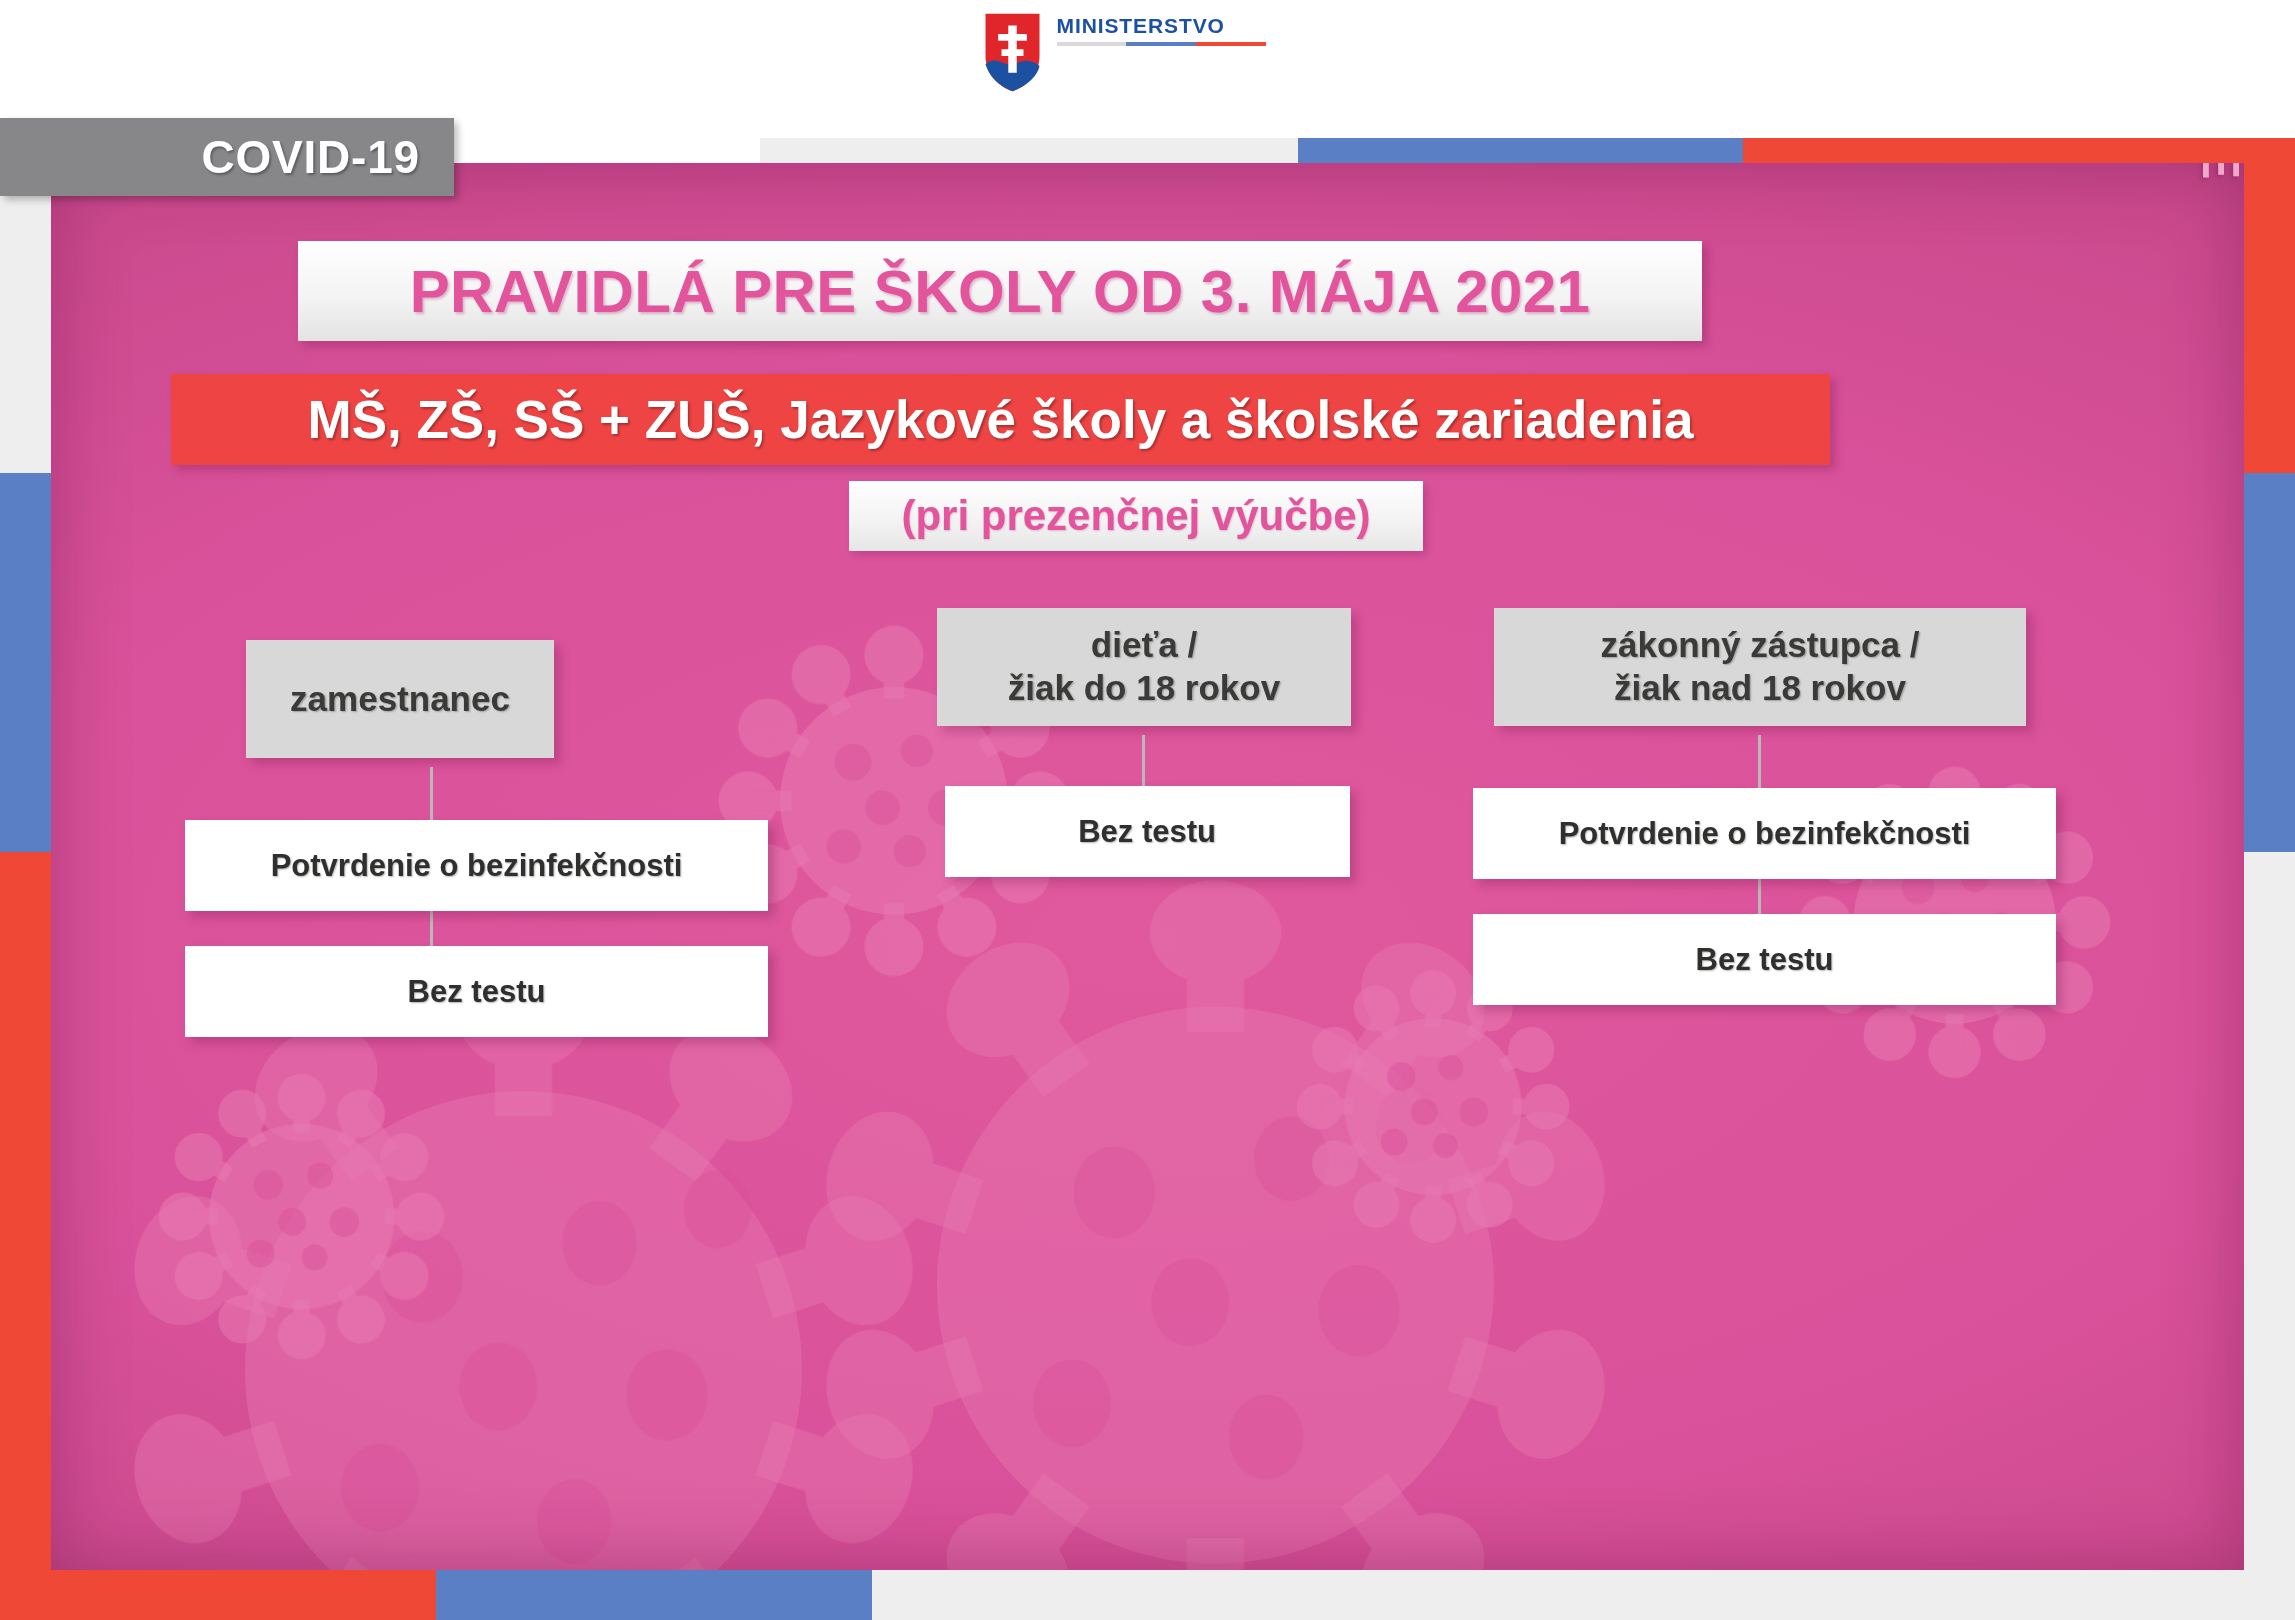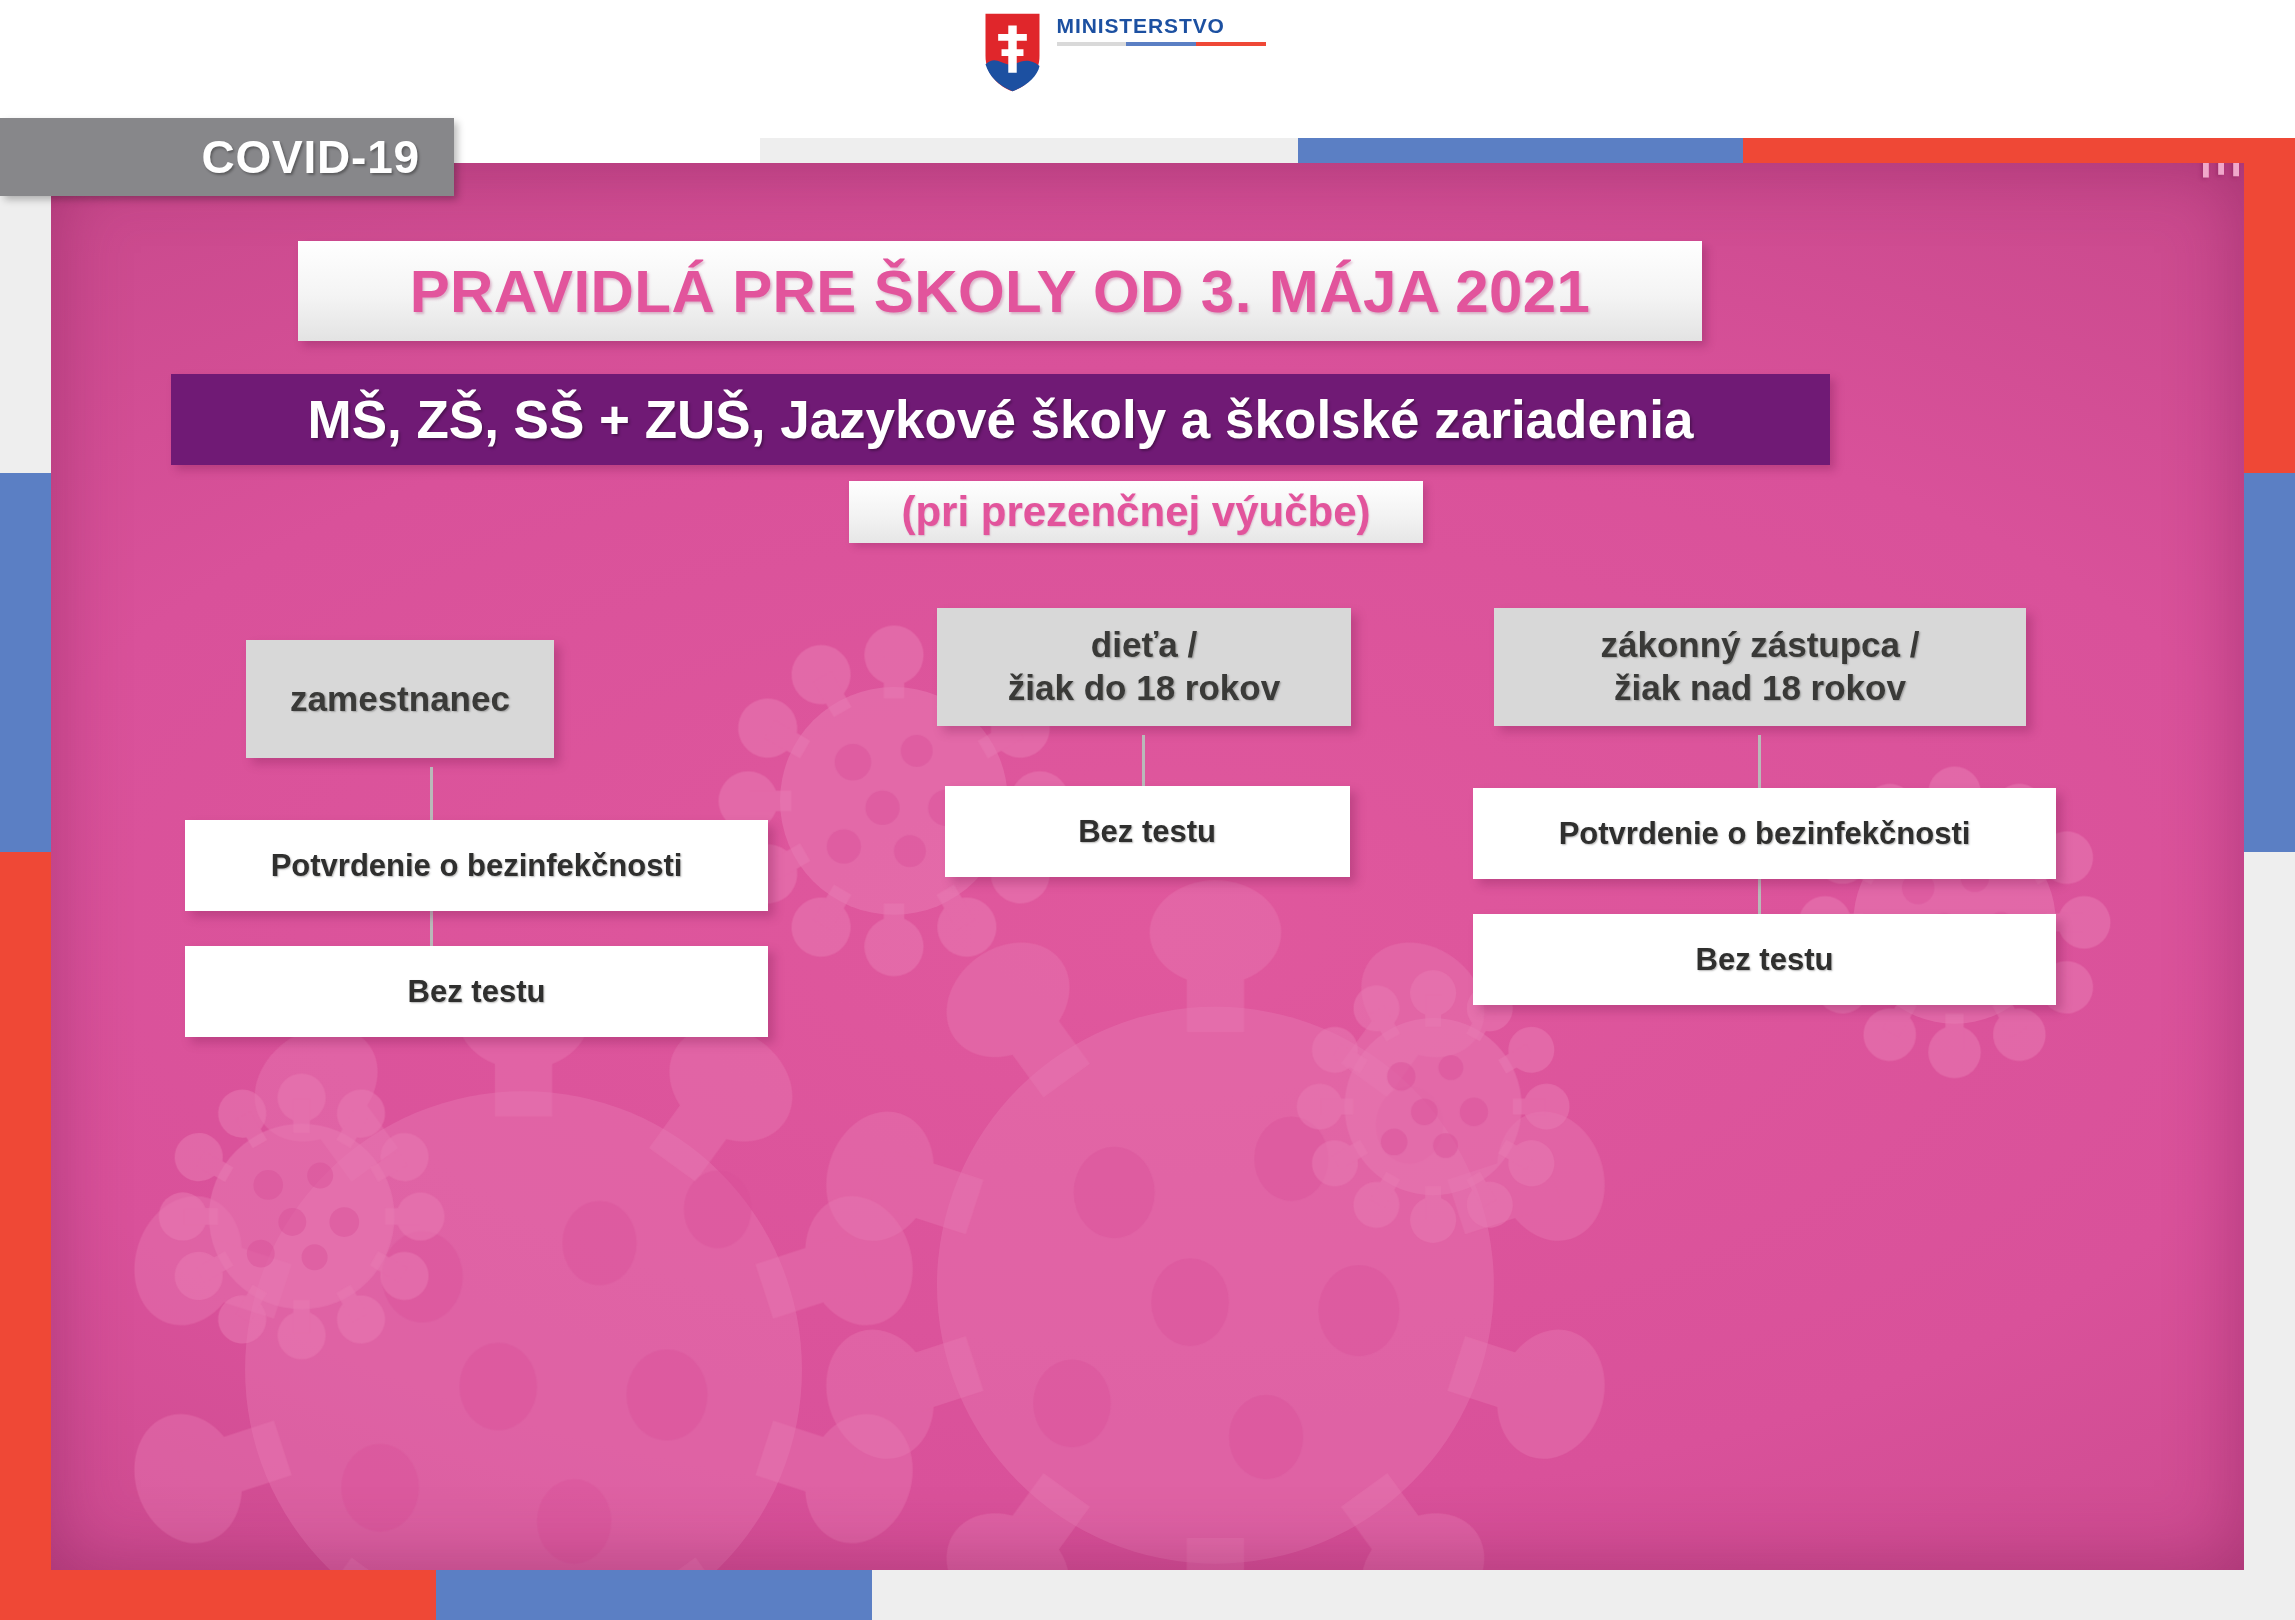--- a/index.html
+++ b/index.html
@@ -77,29 +77,29 @@
     background:linear-gradient(180deg,#ffffff 0%,#f4f4f4 55%,#e3e3e3 100%);
     display:flex;align-items:center;justify-content:center;
     box-shadow:5px 5px 8.4px rgba(120,25,80,0.32);
   }
   .title-bar span{
     color:#e2549c;font-size:60px;font-weight:700;letter-spacing:0.4px;white-space:nowrap;
     text-shadow:1.7px 1.7px 2.5px rgba(160,40,105,0.30);
   }
   .subtitle-bar{
     position:absolute;left:171px;top:374px;width:1659px;height:91px;z-index:8;
-    background:#701a75;display:flex;align-items:center;justify-content:center;
+    background:#ef4444;display:flex;align-items:center;justify-content:center;
     box-shadow:5px 5px 8.4px rgba(120,25,80,0.32);
   }
   .subtitle-bar span{
     color:#ffffff;font-size:53px;font-weight:700;white-space:nowrap;
     text-shadow:1.7px 1.7px 2.5px rgba(0,0,0,0.30);
   }
   .note-bar{
-    position:absolute;left:849px;top:481px;width:574px;height:62px;z-index:8;
+    position:absolute;left:849px;top:481px;width:574px;height:70px;z-index:8;
     background:linear-gradient(180deg,#ffffff 0%,#f2f2f2 60%,#e6e6e6 100%);
     display:flex;align-items:center;justify-content:center;
     box-shadow:4.2px 4.2px 7.6px rgba(120,25,80,0.28);
   }
   .note-bar span{
     color:#e2549c;font-size:42px;font-weight:600;white-space:nowrap;
     text-shadow:0.8px 0.8px 1.7px rgba(160,40,105,0.25);
   }
 
   

